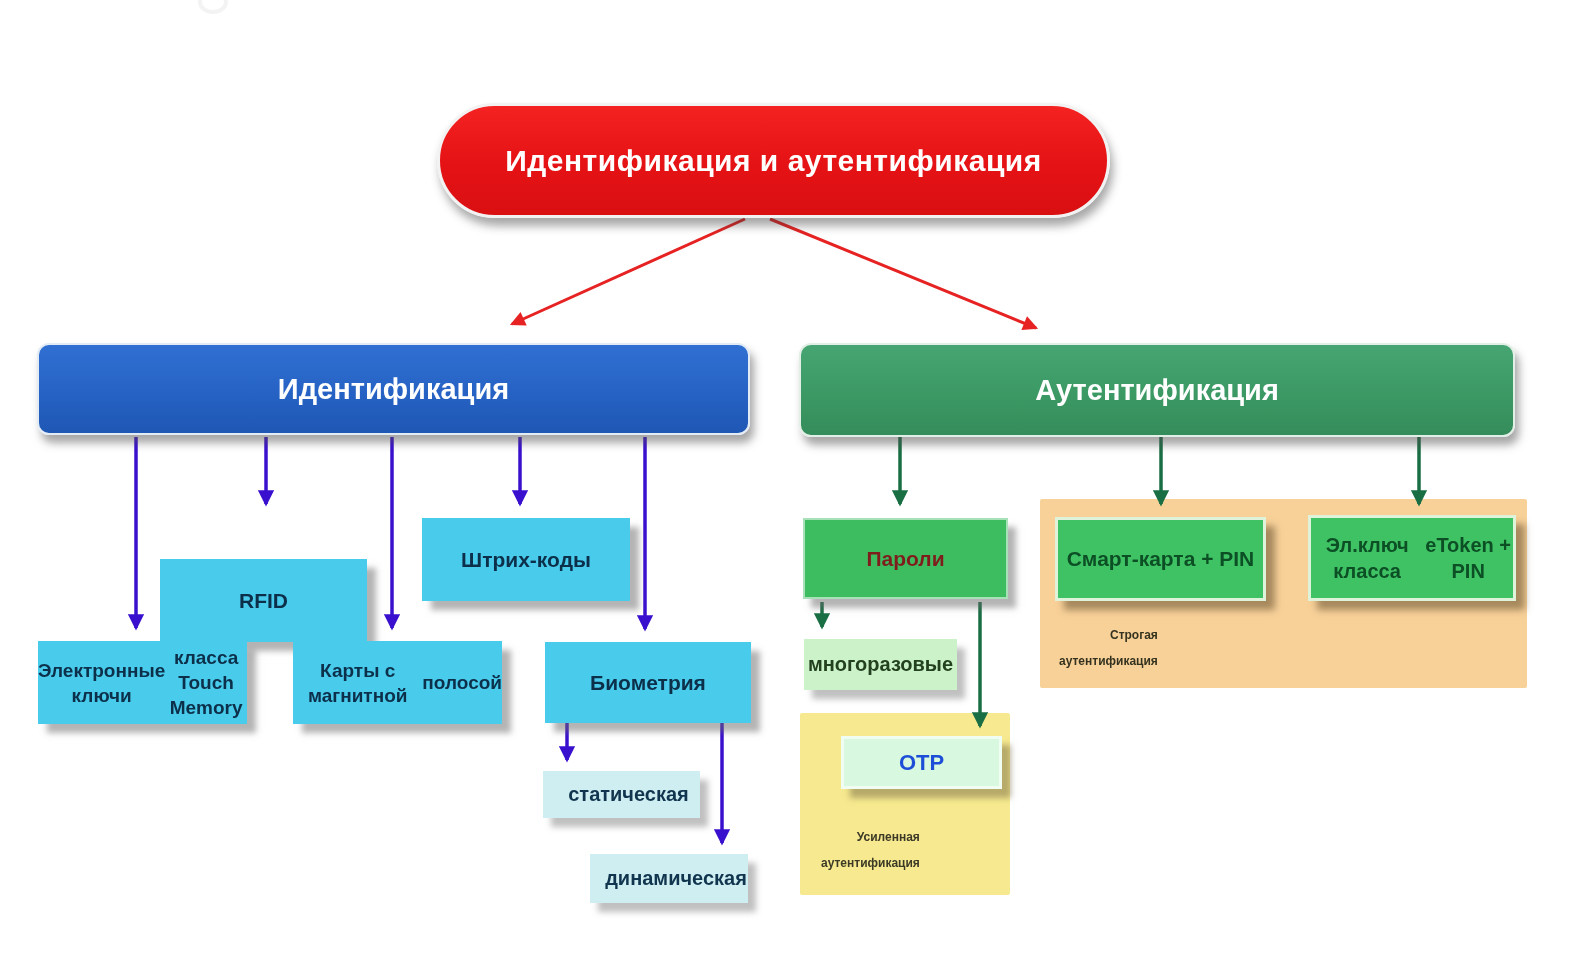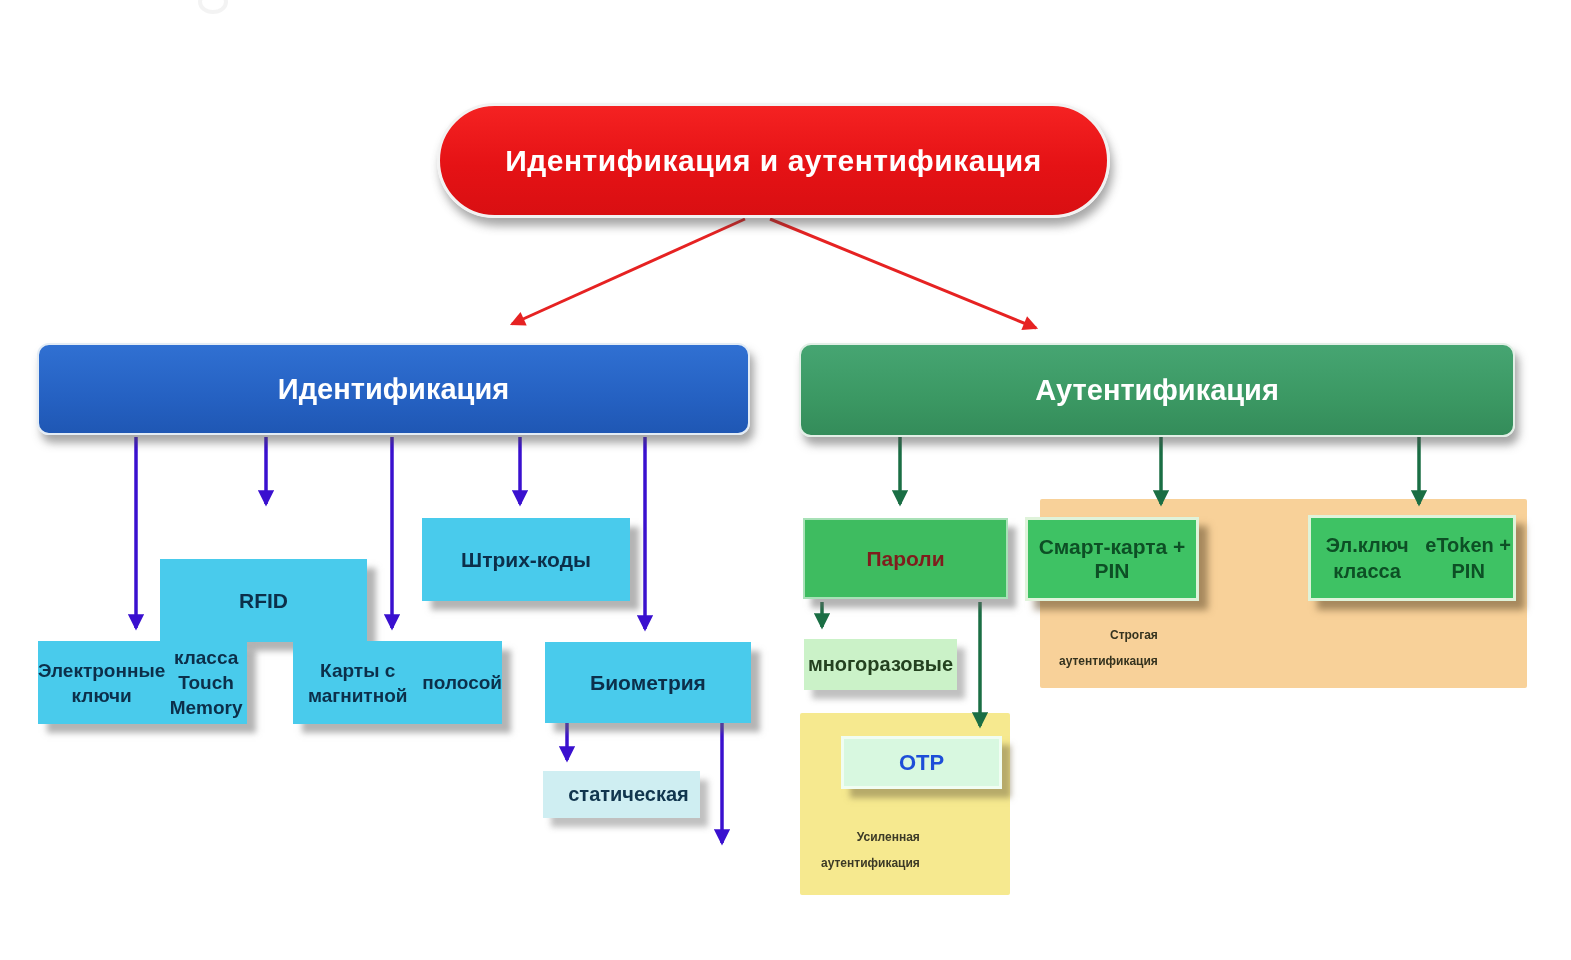--- a/index.html
+++ b/index.html
@@ -120,36 +120,39 @@
   <div class="abs col cyan" style="left:293px;top:641px;width:209px;height:83px;font-size:19px;line-height:25px;">
     <div>Карты с магнитной</div>
     <div>полосой</div>
   </div>
   <div class="abs center cyan" style="left:545px;top:642px;width:206px;height:81px;font-size:21px;">
     <span>Биометрия</span>
   </div>
   <div class="abs center pale-cyan" style="left:543px;top:771px;width:157px;height:47px;font-size:20px;">
     <span>статическая</span>
   </div>
+  <div class="abs center pale-cyan" style="left:590px;top:854px;width:158px;height:49px;font-size:20px;">
+    <span>динамическая</span>
+  </div>
 
   <div class="abs center green-box" style="left:803px;top:518px;width:205px;height:81px;font-size:21px;">
     <span>Пароли</span>
   </div>
   <div class="abs center pale-green" style="left:804px;top:639px;width:153px;height:51px;font-size:20px;">
     <span>многоразовые</span>
   </div>
   <div class="abs center otp-box" style="left:841px;top:736px;width:161px;height:53px;font-size:22px;">
     <span>OTP</span>
   </div>
   <div class="abs panel-label" style="left:821px;top:824px;">
     <div>Усиленная</div>
     <div>аутентификация</div>
   </div>
 
-  <div class="abs center green-bordered" style="left:1025px;top:517px;width:174px;height:84px;font-size:21px;">
+  <div class="abs center green-bordered" style="left:1055px;top:517px;width:211px;height:84px;font-size:21px;">
     <span>Смарт-карта + PIN</span>
   </div>
   <div class="abs col green-bordered" style="left:1308px;top:515px;width:208px;height:86px;font-size:20px;line-height:26px;">
     <div>Эл.ключ  класса</div>
     <div>eToken + PIN</div>
   </div>
   <div class="abs panel-label" style="left:1059px;top:622px;color:#35331f;">
     <div>Строгая</div>
     <div>аутентификация</div>
   </div>

